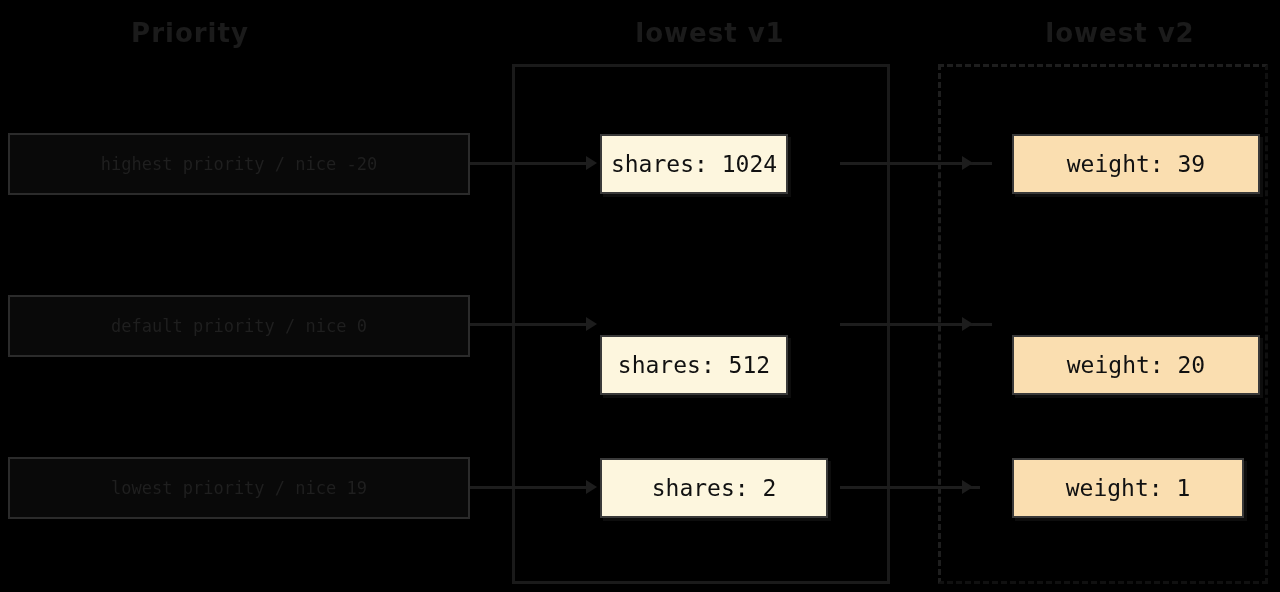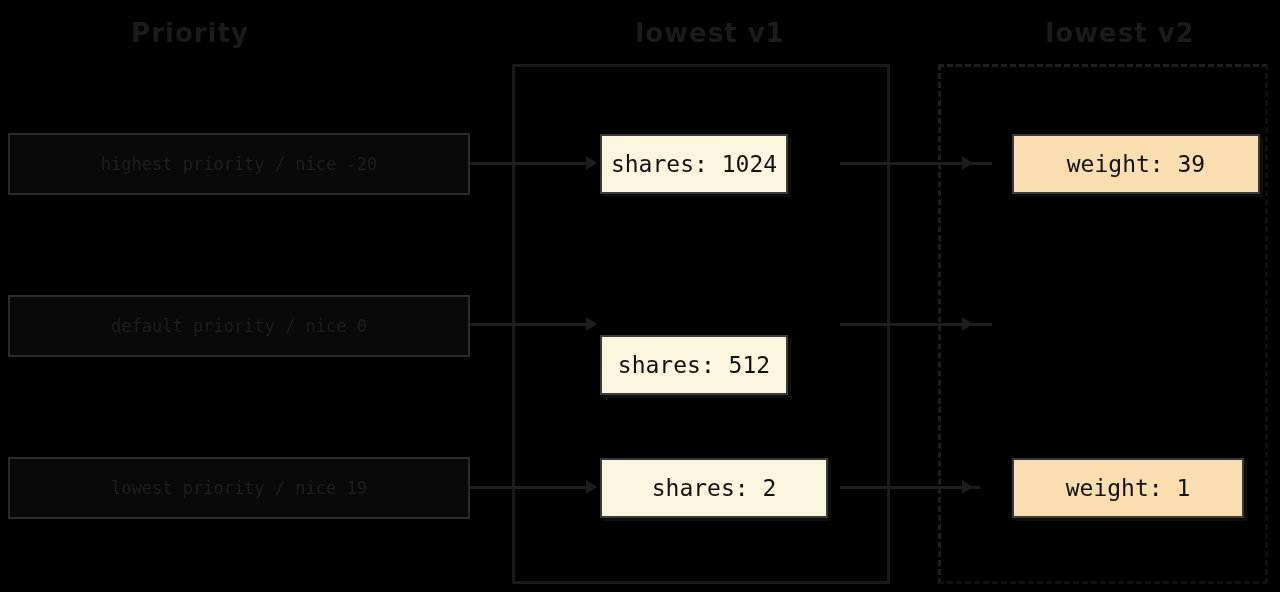--- a/index.html
+++ b/index.html
@@ -143,15 +143,16 @@
   <div class="val-box shares-box row-2" id="shares-2">shares: 2</div>
 
   <div class="conn" id="conn-b-0"></div>
   <div class="arrow-head" id="head-b-0"></div>
   <div class="conn" id="conn-b-1"></div>
   <div class="arrow-head" id="head-b-1"></div>
   <div class="conn" id="conn-b-2"></div>
   <div class="arrow-head" id="head-b-2"></div>
 
   <div class="val-box weight-box row-0" id="weight-0">weight: 39</div>
+  <div class="val-box weight-box row-1" id="weight-1">weight: 20</div>
   <div class="val-box weight-box row-2" id="weight-2">weight: 1</div>
 
 </div>
 
 </body></html>

